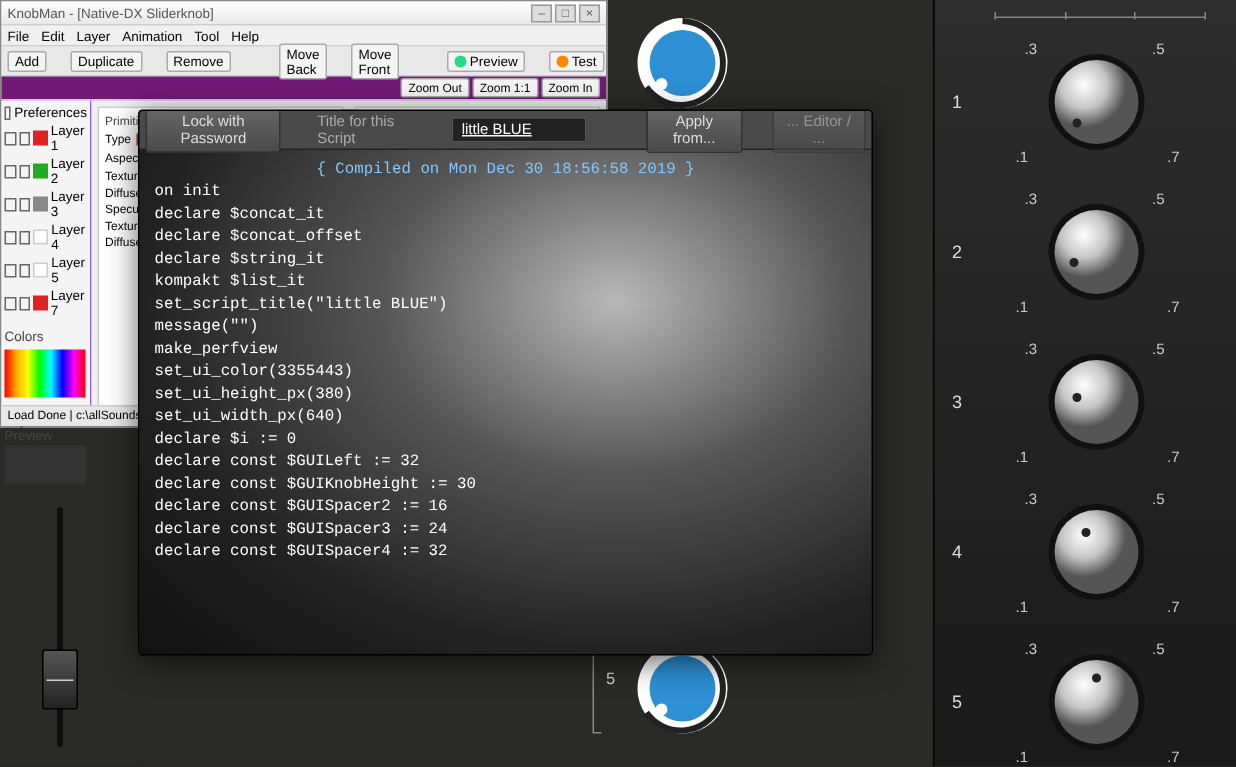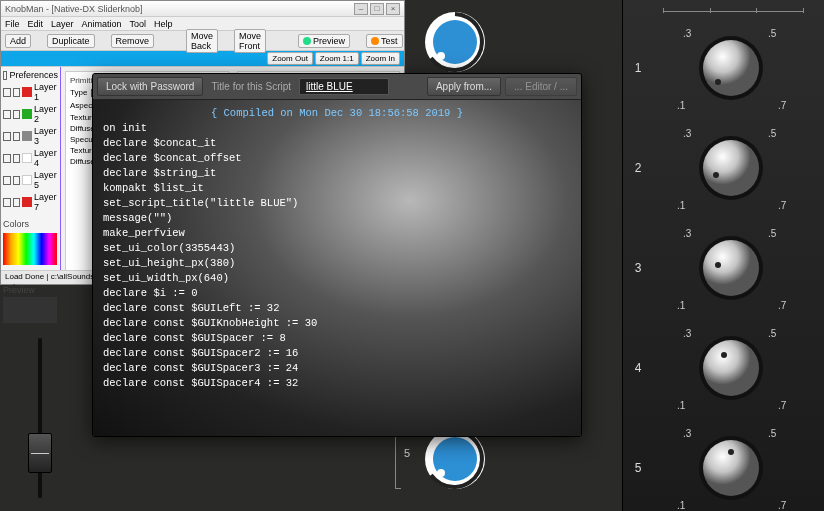--- a/index.html
+++ b/index.html
@@ -40,21 +40,21 @@
   .gray-sq{width:12px;height:10px;background:#888;}
 
   
   .fader-box { position:absolute; left:0; top:323px; width:95px; height:188px; background:#2a2a28;}
   .fader-track { position:absolute; left:38px; top:15px; width:4px; height:160px; background:#0e0e0e; border-radius:2px;}
   .fader-handle { position:absolute; left:28px; top:110px; width:24px; height:40px; background:linear-gradient(#555,#222); border-radius:2px; border:1px solid #000;}
   .fader-handle::after{content:"";position:absolute;left:2px;right:2px;top:50%;height:1px;background:#ccc;}
 
   
   .script-window { position: absolute; left: 92px; top: 73px; width: 490px; height: 364px; background: #2a2a2a; border:1px solid #000; box-shadow:0 4px 20px rgba(0,0,0,0.6); border-radius:3px; overflow:hidden;}
-  .script-bar { height:26px; background:#4a4a4a; display:flex; align-items:center; gap:4px; padding:0 4px; border-bottom:1px solid #222;}
+  .script-bar { height:26px; background:#4a4a4a; display:flex; align-items:center; gap:20px; padding:0 4px; border-bottom:1px solid #222;}
   .s-btn { background:linear-gradient(#666,#4a4a4a); border:1px solid #333; color:#ddd; font-size:10px; padding:3px 8px; border-radius:2px;}
   .s-label { color:#aaa; font-size:10px; padding:0 4px;}
   .s-input { background:#222; border:1px solid #555; color:#fff; font-size:10px; padding:2px 6px; width:90px;text-decoration:underline;}
   .script-code { padding:6px 10px; height:calc(100% - 26px); overflow:hidden; background:radial-gradient(ellipse at 65% 30%, #b8b8b8 0%, #555 35%, #222 70%, #111 100%); font-family:"Courier New",monospace; font-size:10.5px; color:#fff; line-height:15px;}
   .script-code .comment { color:#7fc9ff;text-align:center;}
 
   
   .right-panel { position:absolute; right:0; top:0; width:202px; height:511px; background:linear-gradient(#2d2d2d,#1a1a1a); border-left:1px solid #000;}
   .rp-top-rule { position:absolute; top:8px; left:40px; right:20px; height:8px;}
   .rp-top-rule::before{content:"";position:absolute;left:0;right:0;top:3px;height:1px;background:#888;}
@@ -101,21 +101,21 @@
     <span style="flex:1"></span>
     <span class="tbtn tbtn2">
         <span style="width:8px;height:8px;background:#2d8;border-radius:50%"></span>
         <span>Preview</span>
       </span>
     <span class="tbtn tbtn2">
         <span style="width:8px;height:8px;background:#f80;border-radius:50%"></span>
         <span>Test</span>
       </span>
   </div>
-  <div style="height:16px;background:#0ea5e9;display:flex;padding:1px 4px;gap:2px;border-bottom:1px solid #ccc;font-size:8px;justify-content:flex-end">
+  <div style="height:16px;background:#701a75;display:flex;padding:1px 4px;gap:2px;border-bottom:1px solid #ccc;font-size:8px;justify-content:flex-end">
     <span class="tbtn">Zoom Out</span>
     <span class="tbtn">Zoom 1:1</span>
     <span class="tbtn">Zoom In</span>
   </div>
   <div class="editor-body">
     <div class="ed-left">
       <div style="display:flex;align-items:center;gap:2px;padding:1px 0">
           <span class="layer-chk"></span>
           <span>Preferences</span>
         </div>
@@ -257,21 +257,20 @@
       <div>  kompakt $list_it</div>
       <div>  set_script_title("little BLUE")</div>
       <div>  message("")</div>
       <div>  make_perfview</div>
       <div>  set_ui_color(3355443)</div>
       <div>  set_ui_height_px(380)</div>
       <div>  set_ui_width_px(640)</div>
       <div>  declare $i := 0</div>
       <div>  declare const $GUILeft := 32</div>
       <div>  declare const $GUIKnobHeight := 30</div>
-      <div>  declare const $GUISpacer := 8</div>
       <div>  declare const $GUISpacer2 := 16</div>
       <div>  declare const $GUISpacer3 := 24</div>
       <div>  declare const $GUISpacer4 := 32</div>
     </div>
 </div>
 
 <div class="right-panel">
   <div class="rp-top-rule">
     <span class="t" style="left:0"></span>
       <span class="t" style="left:33%"></span>

